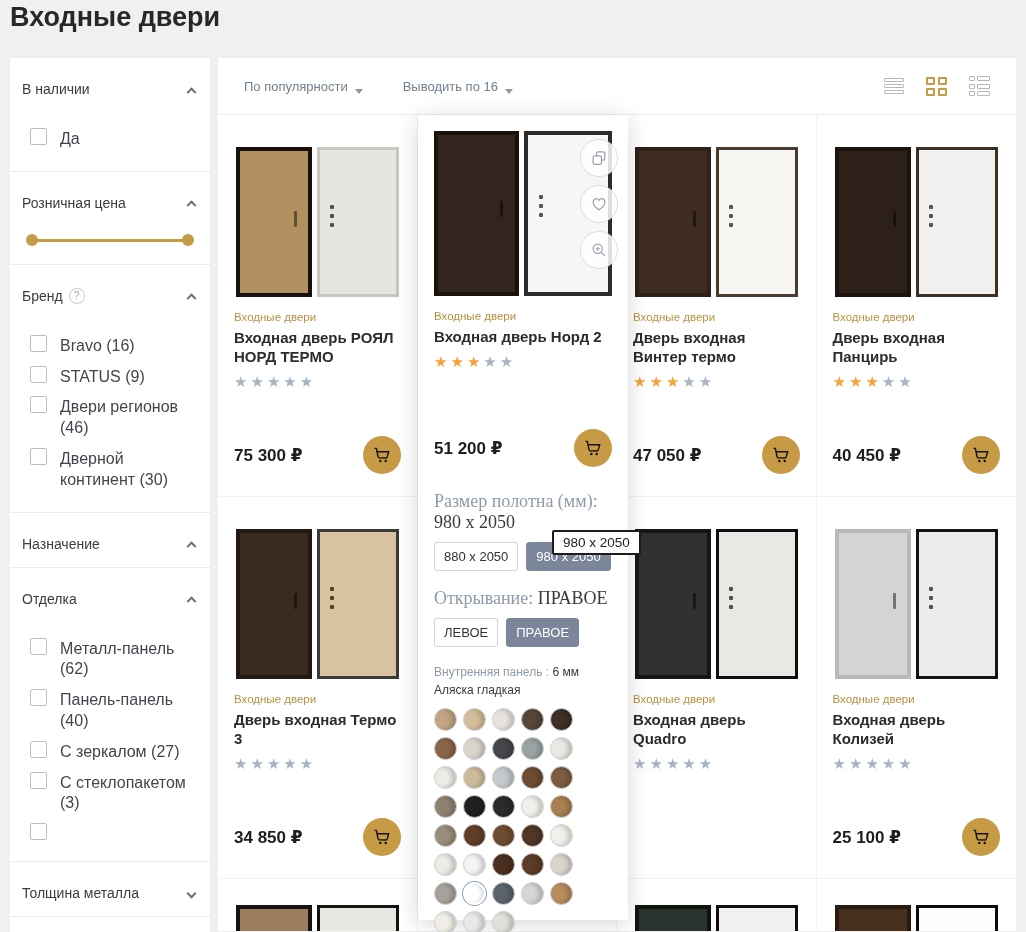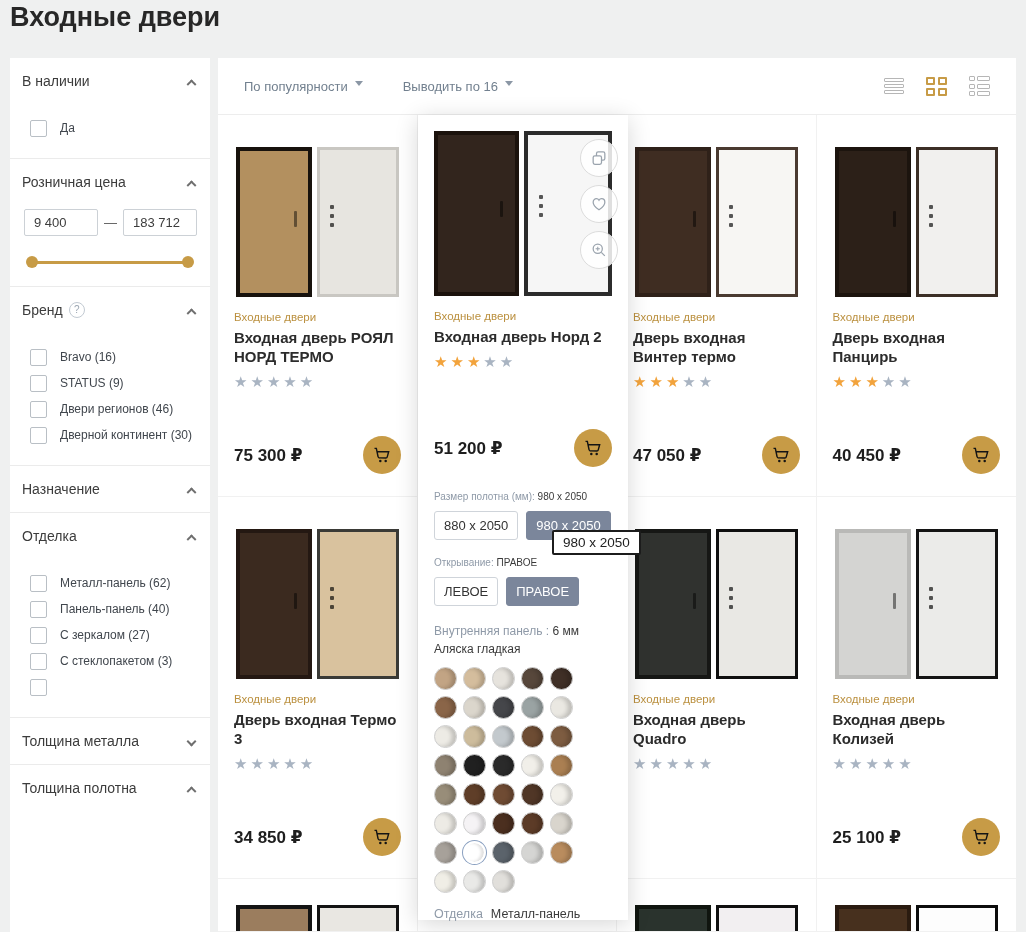--- a/index.html
+++ b/index.html
@@ -4,46 +4,46 @@
 <style>
   * { margin:0; padding:0; box-sizing:border-box; }
   html,body { width:1026px; height:932px; overflow:hidden; background:#eff0f0;
     font-family:"Liberation Sans","DejaVu Sans",sans-serif; color:#333; }
 
   
   .page-title { position:absolute; left:10px; top:2px; font-size:27px; font-weight:700; color:#272727; }
 
   
   .sidebar { position:absolute; left:10px; top:58px; width:200px; height:874px; background:#fff; overflow:hidden; }
-  .sec { padding:12px 12px 12px; border-top:1px solid #ebebeb; }
+  .sec { padding:20px 12px 12px; border-top:1px solid #ebebeb; }
   .sec:first-child { border-top:none; }
   .sec-head { display:flex; justify-content:space-between; align-items:center; height:22px; cursor:pointer; }
   .sec-title { font-size:14px; color:#3c3c3c; display:flex; align-items:center; gap:6px; }
   .help { width:16px; height:16px; border:1px solid #c2cad2; border-radius:50%; color:#9aa5b1;
     font-size:10px; line-height:14px; text-align:center; display:inline-block; }
   .chev { width:7px; height:7px; border-right:2px solid #6f6f6f; border-bottom:2px solid #6f6f6f; margin-right:3px; }
   .chev.up { transform:rotate(-135deg) translate(-2px,-2px); }
   .chev.down { transform:rotate(45deg); }
   .sec-list { margin-top:28px; padding-left:8px; }
   .check-item { display:flex; gap:13px; margin-bottom:9px; min-height:17px; cursor:pointer; align-items:flex-start; }
   .cbx { width:17px; height:17px; border:1px solid #b9bfc5; border-radius:2px; background:#fff; flex:0 0 17px; }
-  .check-label { font-size:12px; color:#40464d; line-height:1.3; padding-top:1px; }
+  .check-label { font-size:16px; color:#40464d; line-height:1.3; padding-top:1px; }
   .price-row { display:flex; align-items:center; gap:6px; margin-top:16px; padding-left:2px; }
   .price-input { width:74px; height:27px; border:1px solid #ccd1d6; border-radius:2px; font-size:13px;
     color:#3c3c3c; padding-left:9px; display:flex; align-items:center; background:#fff; }
   .dash { color:#555; font-size:13px; }
   .slider { position:relative; height:12px; margin:20px 4px 6px; }
   .slider .track { position:absolute; left:4px; right:4px; top:5px; height:3px; border-radius:2px; }
   .slider .knob { position:absolute; top:0; width:12px; height:12px; border-radius:50%; }
   .slider .knob.min { left:0; } .slider .knob.max { right:0; }
 
   
   .main-toolbar { position:absolute; left:218px; top:58px; width:798px; height:57px; background:#fff;
     border-bottom:1px solid #ededed; display:flex; align-items:center; padding:0 26px; }
-  .sorter { font-size:13px; color:#72808f; display:flex; align-items:flex-start; gap:7px; margin-right:40px; cursor:pointer; }
+  .sorter { font-size:13px; color:#72808f; display:flex; align-items:flex-end; gap:7px; margin-right:40px; cursor:pointer; }
   .caret { width:0; height:0; border-left:4px solid transparent; border-right:4px solid transparent;
     border-top:5px solid #8b97a5; margin-top:2px; }
   .view-icons { margin-left:auto; display:flex; gap:22px; align-items:center; }
   .vicon { cursor:pointer; }
   .vi-list span { display:block; width:20px; height:4px; border:1.5px solid #b6b6b6; border-radius:1px; margin:2px 0; }
   .vi-grid { display:grid; grid-template-columns:9px 9px; grid-gap:3px; }
   .vi-grid span { height:8px; border:2px solid #c79b46; border-radius:1px; }
   .vi-table { display:grid; grid-template-columns:6px 13px; grid-gap:2.5px; }
   .vi-table span { height:5px; border:1.5px solid #b6b6b6; border-radius:1px; }
 
@@ -74,21 +74,21 @@
     box-shadow:0 4px 22px rgba(0,0,0,.16); padding:16px; display:flex; flex-direction:column; }
   .expanded .media { height:172px; margin-top:0; }
   .expanded .door { height:165px; }
   .expanded .door-l { width:85px; }
   .expanded .door-r { width:88px; border-width:4px; }
   .hover-actions { position:absolute; right:10px; top:24px; display:flex; flex-direction:column; gap:8px; }
   .act-btn { width:38px; height:38px; border-radius:50%; background:rgba(255,255,255,.85); border:1px solid #dcdcdc;
     display:flex; align-items:center; justify-content:center; cursor:pointer; }
   .exp-price-row { display:flex; justify-content:space-between; align-items:center; margin-top:58px; }
   .optgroup { margin-top:24px; }
-  .opt-label { font-size:10px; color:#8f9aa8; }
+  .opt-label { font-size:18px; color:#8f9aa8;font-family:Liberation Serif, serif; }
   .opt-label b { color:#3a3a3a; font-weight:400; }
   .opt-btns { display:flex; gap:8px; margin-top:9px; }
   .opt { font-size:13px; color:#333; background:#fff; border:1px solid #cfd4da; border-radius:3px;
     padding:6px 9px; cursor:pointer; font-family:inherit; }
   .opt.selected { background:#7b869b; border-color:#7b869b; color:#fff; }
   .optgroup.opening { margin-top:17px; }
   .panel-label { margin-top:17px; font-size:12px; color:#8f9aa8; line-height:1.45; }
   .panel-label b { color:#3a3a3a; font-weight:400; }
   .swatches { margin-top:9px; display:flex; flex-wrap:wrap; gap:6px; width:150px; }
   .swatch { width:23px; height:23px; border-radius:50%; border:1px solid #cfcfcf; cursor:pointer;
@@ -119,25 +119,20 @@
         <span class="cbx"></span>
         <span class="check-label">Да</span>
       </label>
     </div>
   </div>
 
   <div class="sec">
     <div class="sec-head">
       <span class="sec-title">Розничная цена</span>
       <span class="chev up"></span>
-    </div>
-    <div class="price-row">
-      <span class="price-input">9 400</span>
-      <span class="dash">—</span>
-      <span class="price-input">183 712</span>
     </div>
     <div class="slider">
       <span class="track" style="background: rgb(199, 155, 70);"></span>
       <span class="knob min" style="background: rgb(199, 155, 70);"></span>
       <span class="knob max" style="background: rgb(199, 155, 70);"></span>
     </div>
   </div>
 
   <div class="sec">
     <div class="sec-head">

